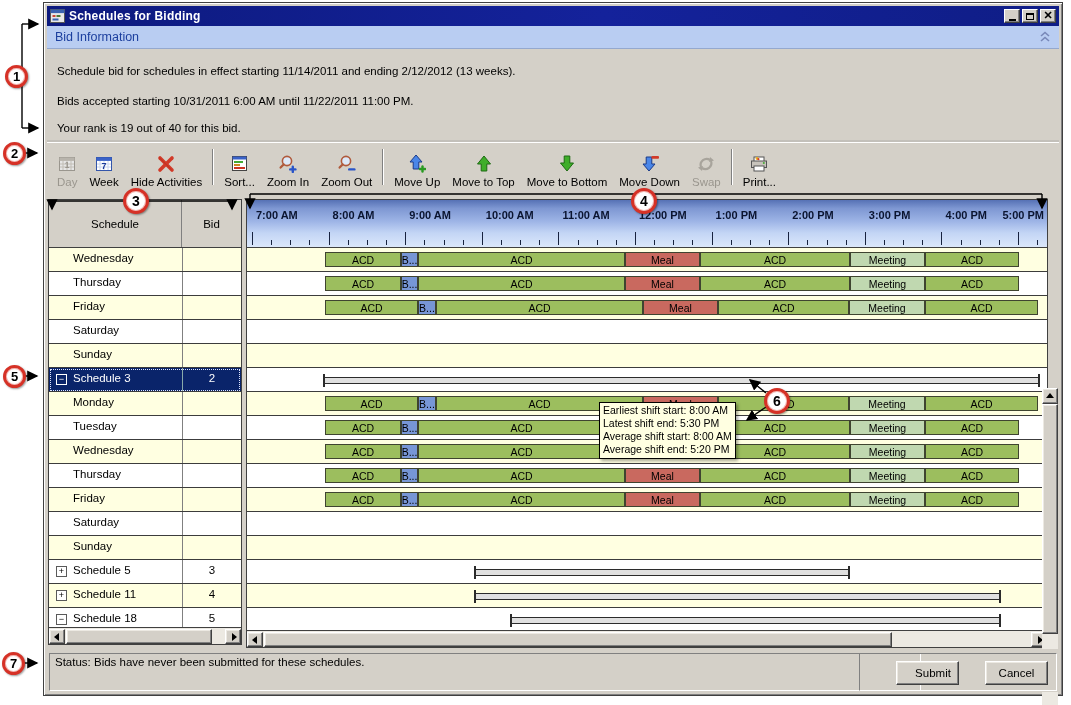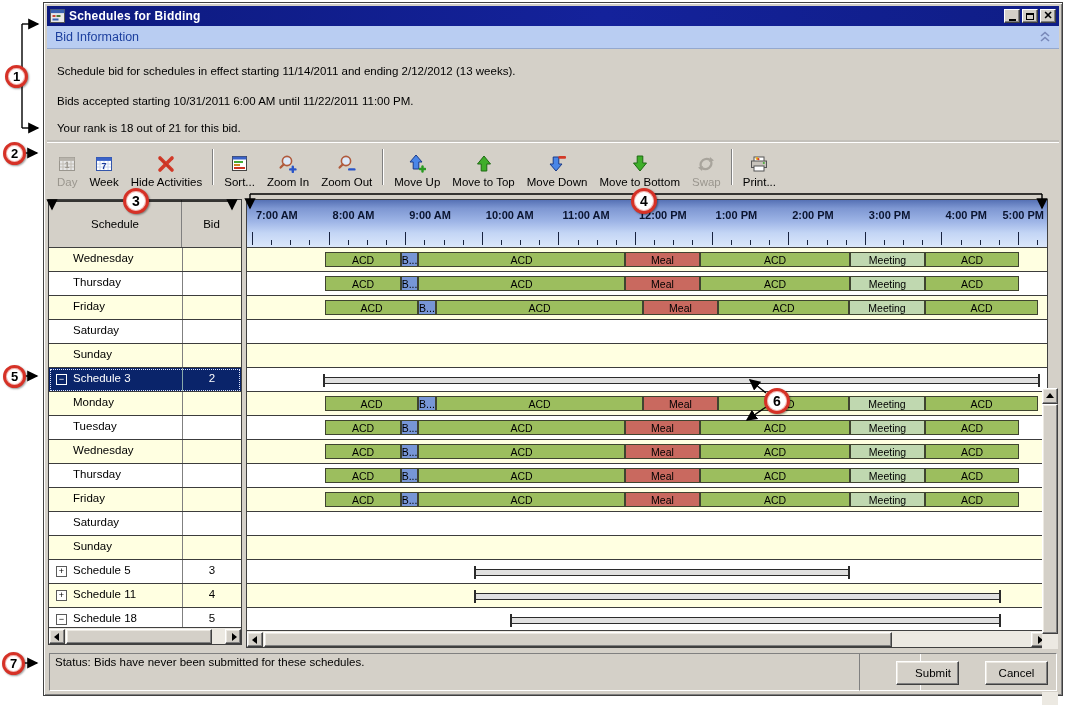--- a/index.html
+++ b/index.html
@@ -171,21 +171,21 @@
       <span>Bid Information</span>
       <svg id="bid-chevron" viewBox="0 0 12 12">
         <polyline points="2,5 6,1.5 10,5" fill="none" stroke="#7888b8" stroke-width="1.6"></polyline>
         <polyline points="2,10 6,6.5 10,10" fill="none" stroke="#7888b8" stroke-width="1.6"></polyline>
       </svg>
     </div>
 
     <div id="bid-panel">
       <div class="bid-line l0">Schedule bid for schedules in effect starting 11/14/2011 and ending 2/12/2012 (13 weeks).</div>
       <div class="bid-line l1">Bids accepted starting 10/31/2011 6:00 AM until 11/22/2011 11:00 PM.</div>
-      <div class="bid-line l2">Your rank is 18 out of 21 for this bid.</div>
+      <div class="bid-line l2">Your rank is 19 out of 40 for this bid.</div>
     </div>
 
     <div id="toolbar">
         <div class="tbtn disabled">
           <span class="ticon">
             <svg width="18" height="18" viewBox="0 0 18 18">
               <rect x="1.5" y="2.5" width="15" height="13" fill="#e6e6e6" stroke="#9a968e"></rect>
               <rect x="1.5" y="2.5" width="15" height="3.4" fill="#b8b4ac"></rect>
               <g stroke="#c2beb6">
                 <line x1="5" y1="6" x2="5" y2="15"></line>
@@ -282,34 +282,34 @@
         <div class="tbtn">
           <span class="ticon">
             <svg width="16" height="19" viewBox="0 0 16 19">
               <polygon points="8,2 14.5,10 10.8,10 10.8,17 5.2,17 5.2,10 1.5,10" fill="#3fae2a" stroke="#1d6a12" stroke-width="1"></polygon>
             </svg>
           </span>
           <span class="tlabel">Move to Top</span>
         </div>
         <div class="tbtn">
           <span class="ticon">
+            <svg width="16" height="19" viewBox="0 0 16 19">
+              <polygon points="8,17 1.5,9 5.2,9 5.2,2 10.8,2 10.8,9 14.5,9" fill="#3fae2a" stroke="#1d6a12" stroke-width="1"></polygon>
+            </svg>
+          </span>
+          <span class="tlabel">Move to Bottom</span>
+        </div>
+        <div class="tbtn">
+          <span class="ticon">
             <svg width="18" height="19" viewBox="0 0 18 19">
               <polygon points="8,17 2,10 5.2,10 5.2,3 10.8,3 10.8,10 14,10" fill="#4a86e8" stroke="#1a3a88" stroke-width="1"></polygon>
               <line x1="11.6" y1="3.4" x2="17" y2="3.4" stroke="#d23a28" stroke-width="2.6" stroke-linecap="round"></line>
             </svg>
           </span>
           <span class="tlabel">Move Down</span>
-        </div>
-        <div class="tbtn">
-          <span class="ticon">
-            <svg width="16" height="19" viewBox="0 0 16 19">
-              <polygon points="8,17 1.5,9 5.2,9 5.2,2 10.8,2 10.8,9 14.5,9" fill="#3fae2a" stroke="#1d6a12" stroke-width="1"></polygon>
-            </svg>
-          </span>
-          <span class="tlabel">Move to Bottom</span>
         </div>
         <div class="tbtn disabled">
           <span class="ticon">
             <svg width="20" height="18" viewBox="0 0 20 18">
               <g fill="none" stroke="#a8a49c" stroke-width="2.2">
                 <path d="M5,12 A6,6 0 0 1 14,5"></path>
                 <path d="M15,6 A6,6 0 0 1 6,13"></path>
               </g>
               <polygon points="14,2 18,5.5 13,7" fill="#a8a49c"></polygon>
               <polygon points="6,16 2,12.5 7,11" fill="#a8a49c"></polygon>
@@ -592,20 +592,26 @@
 
     <div id="statusarea">
       <div id="statusbox">Status: Bids have never been submitted for these schedules.</div>
       <div id="btnbox">
         <div class="pushbtn" id="btn-submit">Submit</div>
         <div class="pushbtn" id="btn-cancel">Cancel</div>
       </div>
     </div>
   </div>
 
+  <div id="tooltip">
+    <div class="tt-line">Earliest shift start: 8:00 AM</div>
+    <div class="tt-line">Latest shift end: 5:30 PM</div>
+    <div class="tt-line">Average shift start: 8:00 AM</div>
+    <div class="tt-line">Average shift end: 5:20 PM</div>
+  </div>
 
   <svg id="overlay">
     <defs>
       <marker id="ah" markerWidth="9" markerHeight="8" refX="7" refY="4" orient="auto">
         <path d="M0,0 L8,4 L0,8 z" fill="#000"></path>
       </marker>
     </defs>
     <line x1="22" y1="24" x2="22" y2="128" stroke="#000" stroke-width="1.4"></line>
     <line x1="22" y1="24" x2="38" y2="24" stroke="#000" stroke-width="1.4" marker-end="url(#ah)"></line>
     <line x1="22" y1="128" x2="38" y2="128" stroke="#000" stroke-width="1.4" marker-end="url(#ah)"></line>

